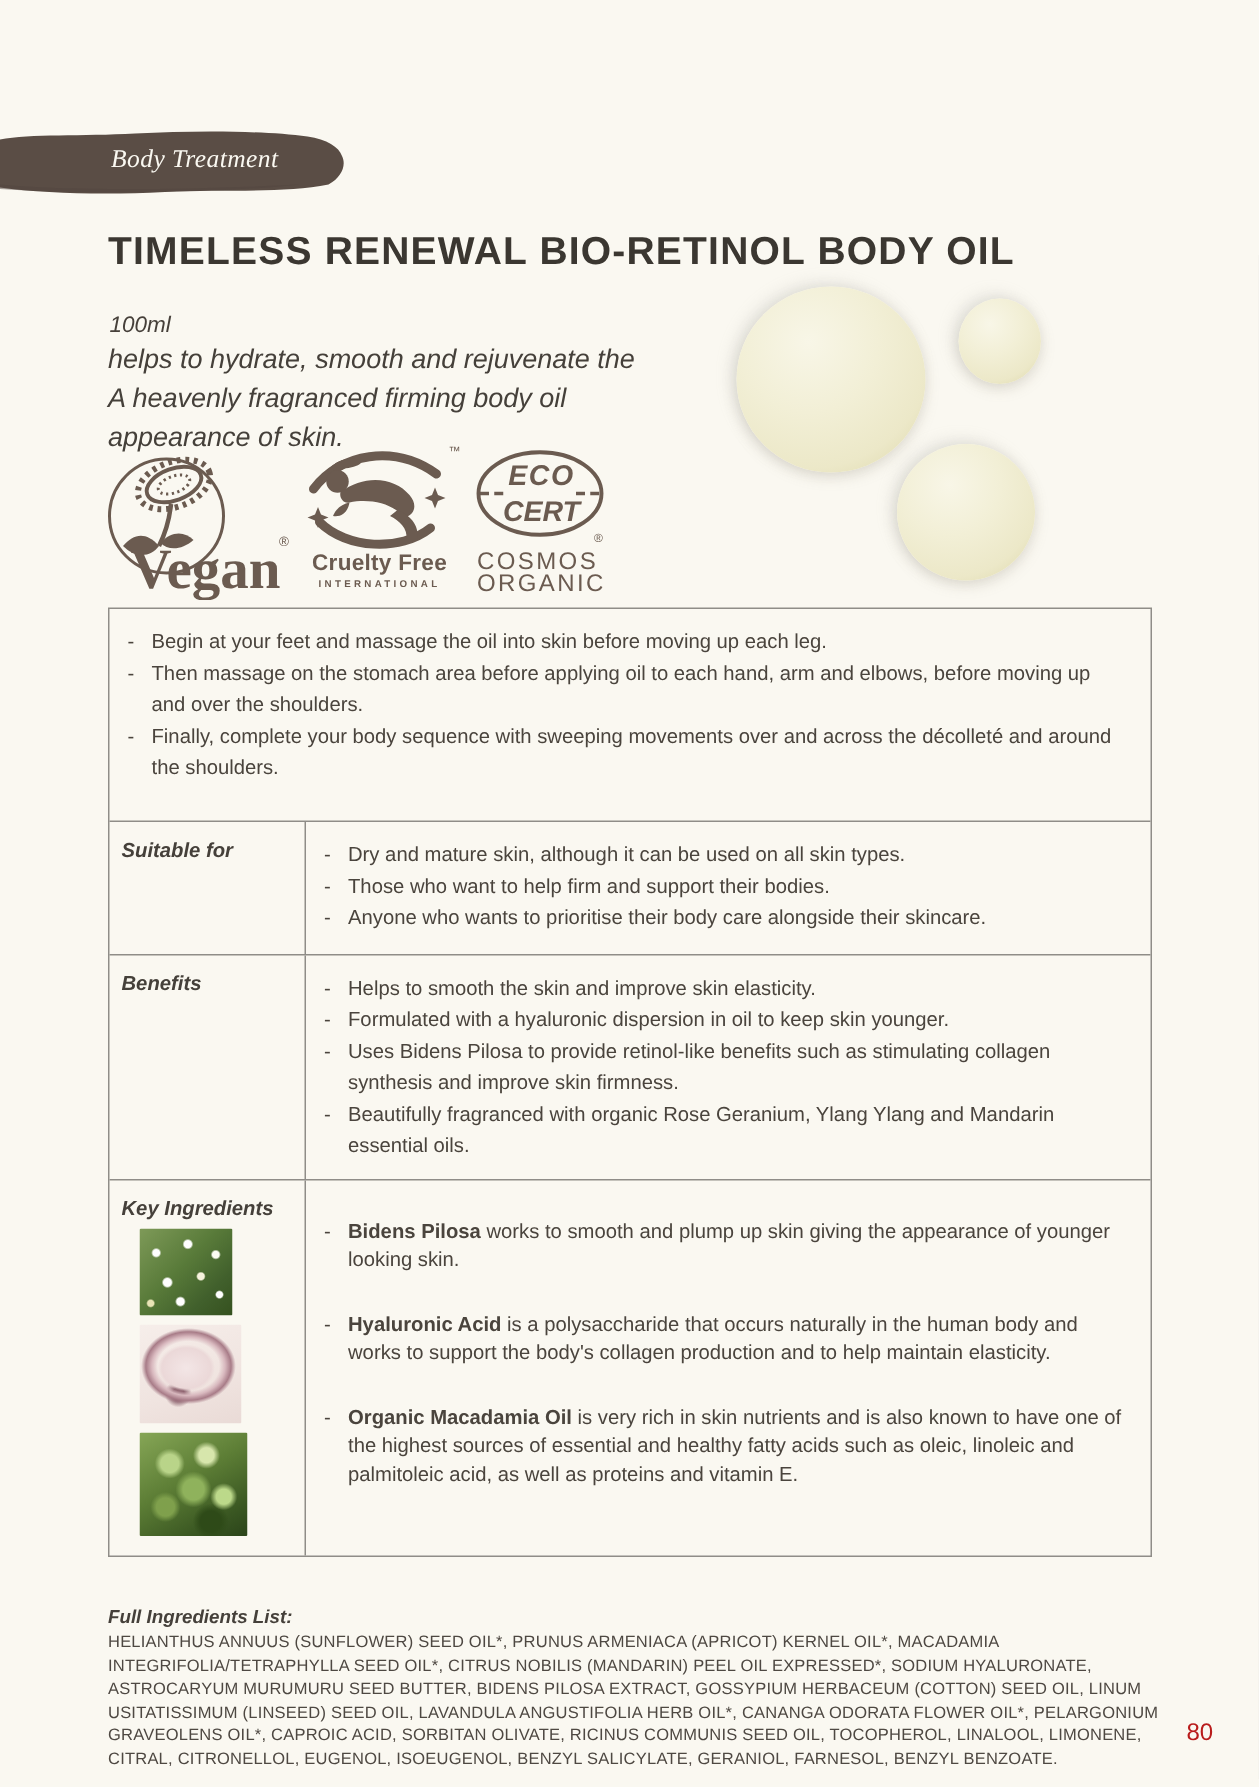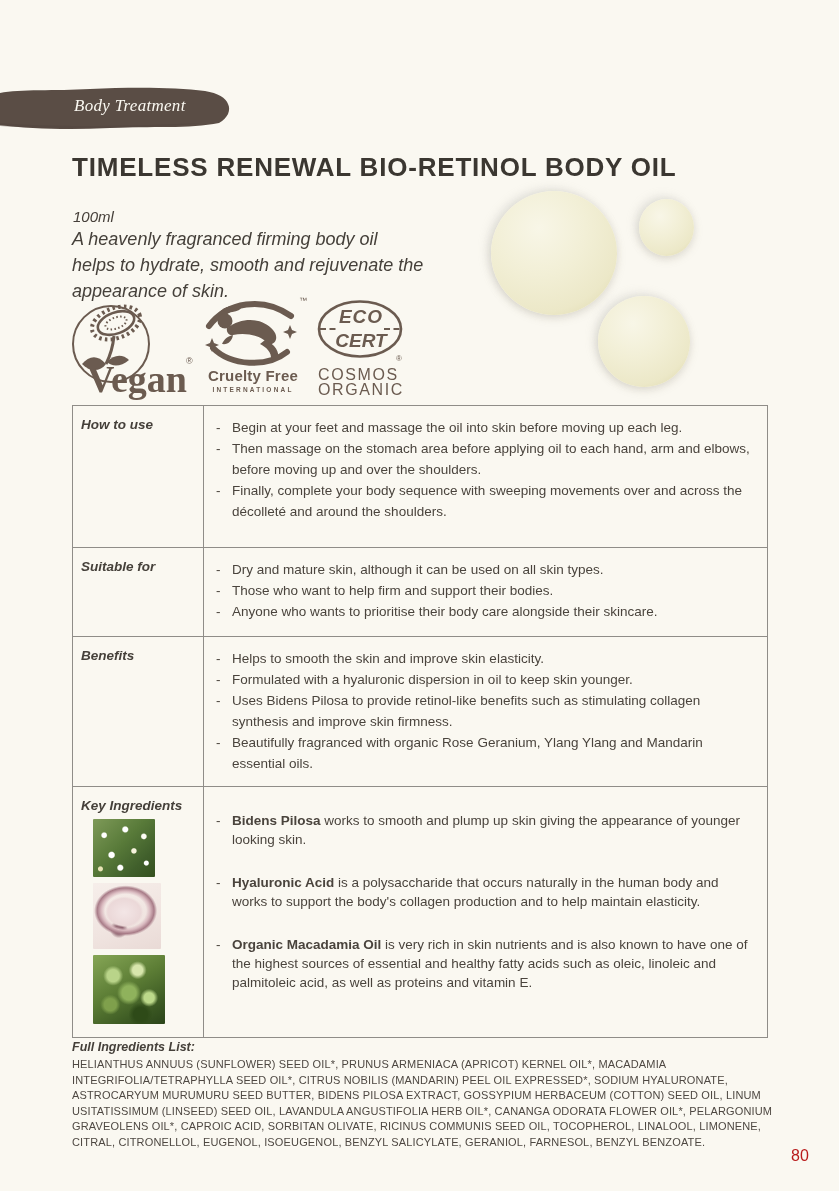--- a/index.html
+++ b/index.html
@@ -92,21 +92,21 @@
     background:
       radial-gradient(circle at 28% 30%, #B9D489 6px, rgba(255,255,255,0) 10px),
       radial-gradient(circle at 62% 22%, #D7E6AC 5px, rgba(255,255,255,0) 9px),
       radial-gradient(circle at 50% 55%, #8FB25C 7px, rgba(255,255,255,0) 12px),
       radial-gradient(circle at 78% 62%, #BCd98A 5px, rgba(255,255,255,0) 9px),
       radial-gradient(circle at 24% 72%, #7FA04C 6px, rgba(255,255,255,0) 10px),
       radial-gradient(circle at 66% 86%, #2E4A18 7px, rgba(255,255,255,0) 12px),
       linear-gradient(150deg,#86A656 0%,#5C7D35 45%,#3A5722 80%,#2B441A 100%);
   }
   
-  .ingredients{position:absolute;left:72px;top:1040px;width:702px;color:#4E4842;}
+  .ingredients{position:absolute;left:72px;top:1071px;width:702px;color:#4E4842;}
   .ingredients-heading{font-size:12.5px;font-weight:bold;font-style:italic;margin-bottom:3px;color:#45403A;}
   .ingredients-text{font-size:11px;line-height:15.5px;letter-spacing:.15px;}
   
   .page-number{position:absolute;left:791px;top:1147px;font-size:16px;color:#b91c1c;}
 </style>
 </head>
 <body>
 
 <div class="page">
 
@@ -115,22 +115,22 @@
       <path fill="#5A4D45" d="M0,8 C20,4 55,6 90,4 C130,2 175,2 205,6 C218,8 226,13 228,19 C231,25 228,33 219,38 C190,44 150,41 110,43 C70,45 30,44 0,40 Z"></path>
       <path fill="#52463F" opacity="0.5" d="M0,38 C40,42 120,42 200,38 C160,43 60,45 0,41 Z"></path>
     </svg>
     <span class="ribbon-label">Body Treatment</span>
   </div>
 
   <h1 class="title">TIMELESS RENEWAL BIO-RETINOL BODY OIL</h1>
   <div class="volume">100ml</div>
 
   <div class="desc">
+    <div>helps to hydrate, smooth and rejuvenate the</div>
     <div>A heavenly fragranced firming body oil</div>
-    <div>helps to hydrate, smooth and rejuvenate the</div>
     <div>appearance of skin.</div>
   </div>
 
   <div>
     <div class="drop drop-large"></div>
     <div class="drop drop-small"></div>
     <div class="drop drop-medium"></div>
   </div>
 
   <div class="badges">
@@ -188,21 +188,20 @@
         </g>
       </svg>
       <div class="eco-line first">COSMOS</div>
       <div class="eco-line">ORGANIC</div>
     </div>
   </div>
 
   <div class="info-table">
 
     <div class="trow row-howto">
-      <div class="tlabel">How to use</div>
       <div class="tcontent">
         <p class="bullet">
             <span class="dash">-</span>
             <span>Begin at your feet and massage the oil into skin before moving up each leg.</span>
           </p>
         <p class="bullet">
             <span class="dash">-</span>
             <span>Then massage on the stomach area before applying oil to each hand, arm and elbows, before moving up and over the shoulders.</span>
           </p>
         <p class="bullet">

